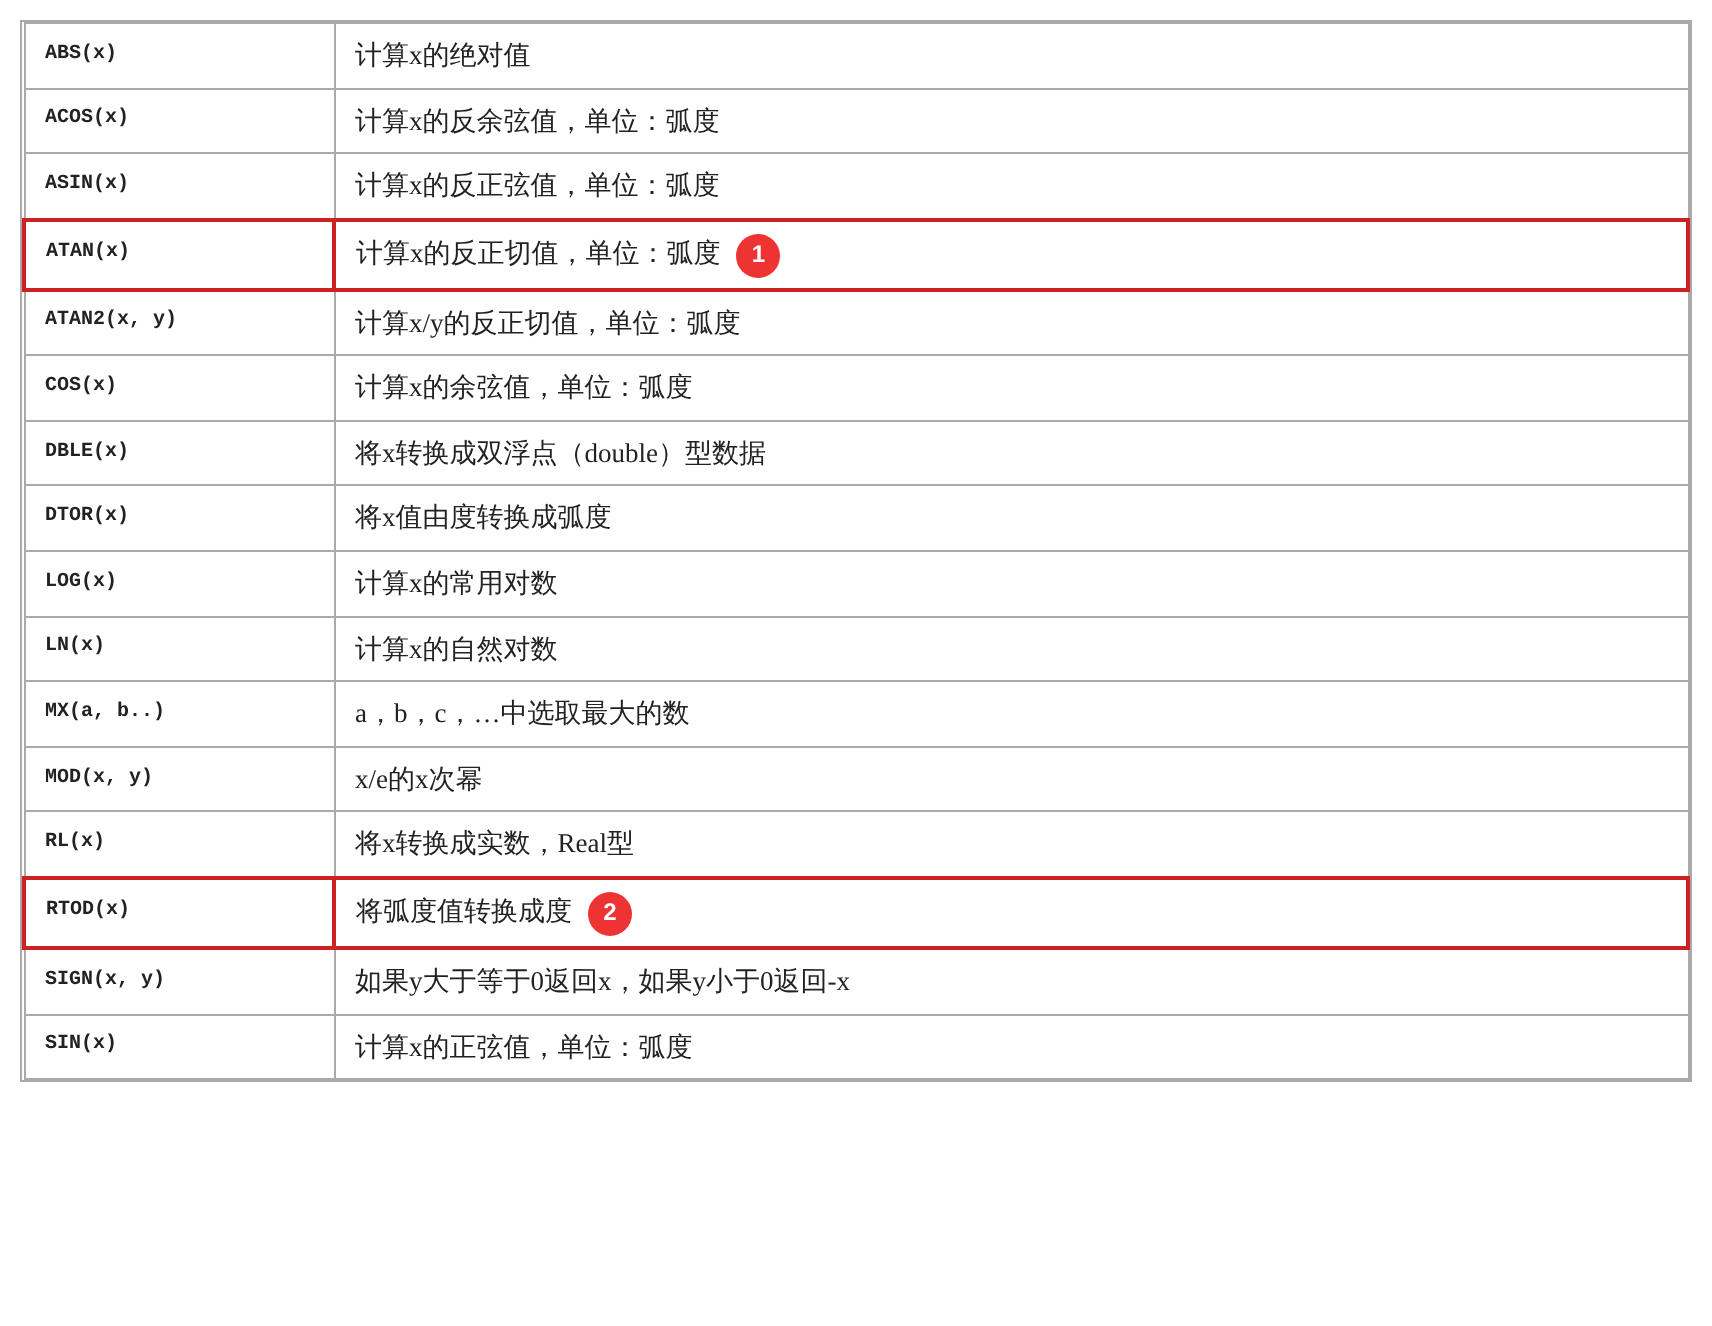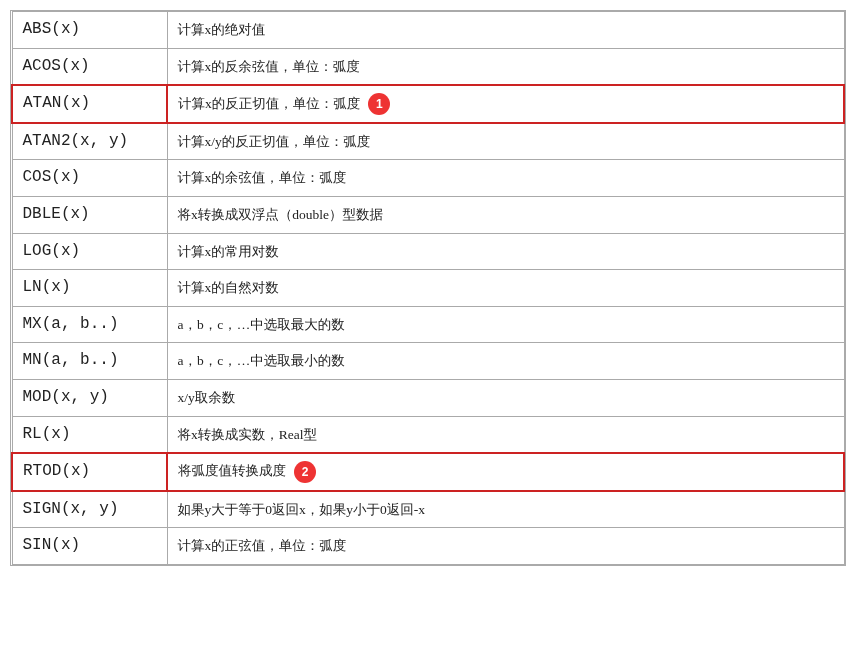--- a/index.html
+++ b/index.html
@@ -34,21 +34,22 @@
     td {
       border: 1px solid #aaa;
       padding: 5px 10px;
       font-size: 13.5px;
       line-height: 1.6;
     }
 
     td:first-child {
       width: 155px;
       font-family: 'Courier New', monospace;
-      font-size: 16px;
+      font-size: 10px;
+      font-weight: bold;
     }
 
     .badge {
       display: inline-flex;
       align-items: center;
       justify-content: center;
       width: 22px;
       height: 22px;
       border-radius: 50%;
       background: #e33;
@@ -67,55 +68,59 @@
   <table>
     <tbody id="table-body">
         <tr>
           <td>ABS(x)</td>
           <td>计算x的绝对值</td>
         </tr>
         <tr>
           <td>ACOS(x)</td>
           <td>计算x的反余弦值，单位：弧度</td>
         </tr>
+        <tr>
+          <td>ASIN(x)</td>
+          <td>计算x的反正弦值，单位：弧度</td>
+        </tr>
         <tr style="position: relative; border-radius: 12px;">
           <td style="border: 2px solid rgb(204, 34, 34);">ATAN(x)</td>
           <td style="border: 2px solid rgb(204, 34, 34);"><span>计算x的反正切值，单位：弧度</span><span class="badge">1</span></td>
         </tr>
         <tr>
           <td>ATAN2(x, y)</td>
           <td>计算x/y的反正切值，单位：弧度</td>
         </tr>
         <tr>
           <td>COS(x)</td>
           <td>计算x的余弦值，单位：弧度</td>
         </tr>
         <tr>
           <td>DBLE(x)</td>
           <td>将x转换成双浮点（double）型数据</td>
         </tr>
         <tr>
+          <td>DTOR(x)</td>
+          <td>将x值由度转换成弧度</td>
+        </tr>
+        <tr>
           <td>LOG(x)</td>
           <td>计算x的常用对数</td>
         </tr>
         <tr>
           <td>LN(x)</td>
           <td>计算x的自然对数</td>
         </tr>
         <tr>
           <td>MX(a, b..)</td>
           <td>a，b，c，…中选取最大的数</td>
         </tr>
         <tr>
-          <td>MN(a, b..)</td>
-          <td>a，b，c，…中选取最小的数</td>
-        </tr>
-        <tr>
           <td>MOD(x, y)</td>
-          <td>x/y取余数</td>
+          <td>x/e的x次幂</td>
         </tr>
         <tr>
           <td>RL(x)</td>
           <td>将x转换成实数，Real型</td>
         </tr>
         <tr style="position: relative;">
           <td style="border: 2px solid rgb(204, 34, 34);">RTOD(x)</td>
           <td style="border: 2px solid rgb(204, 34, 34);"><span>将弧度值转换成度</span><span class="badge">2</span></td>
         </tr>
         <tr>

